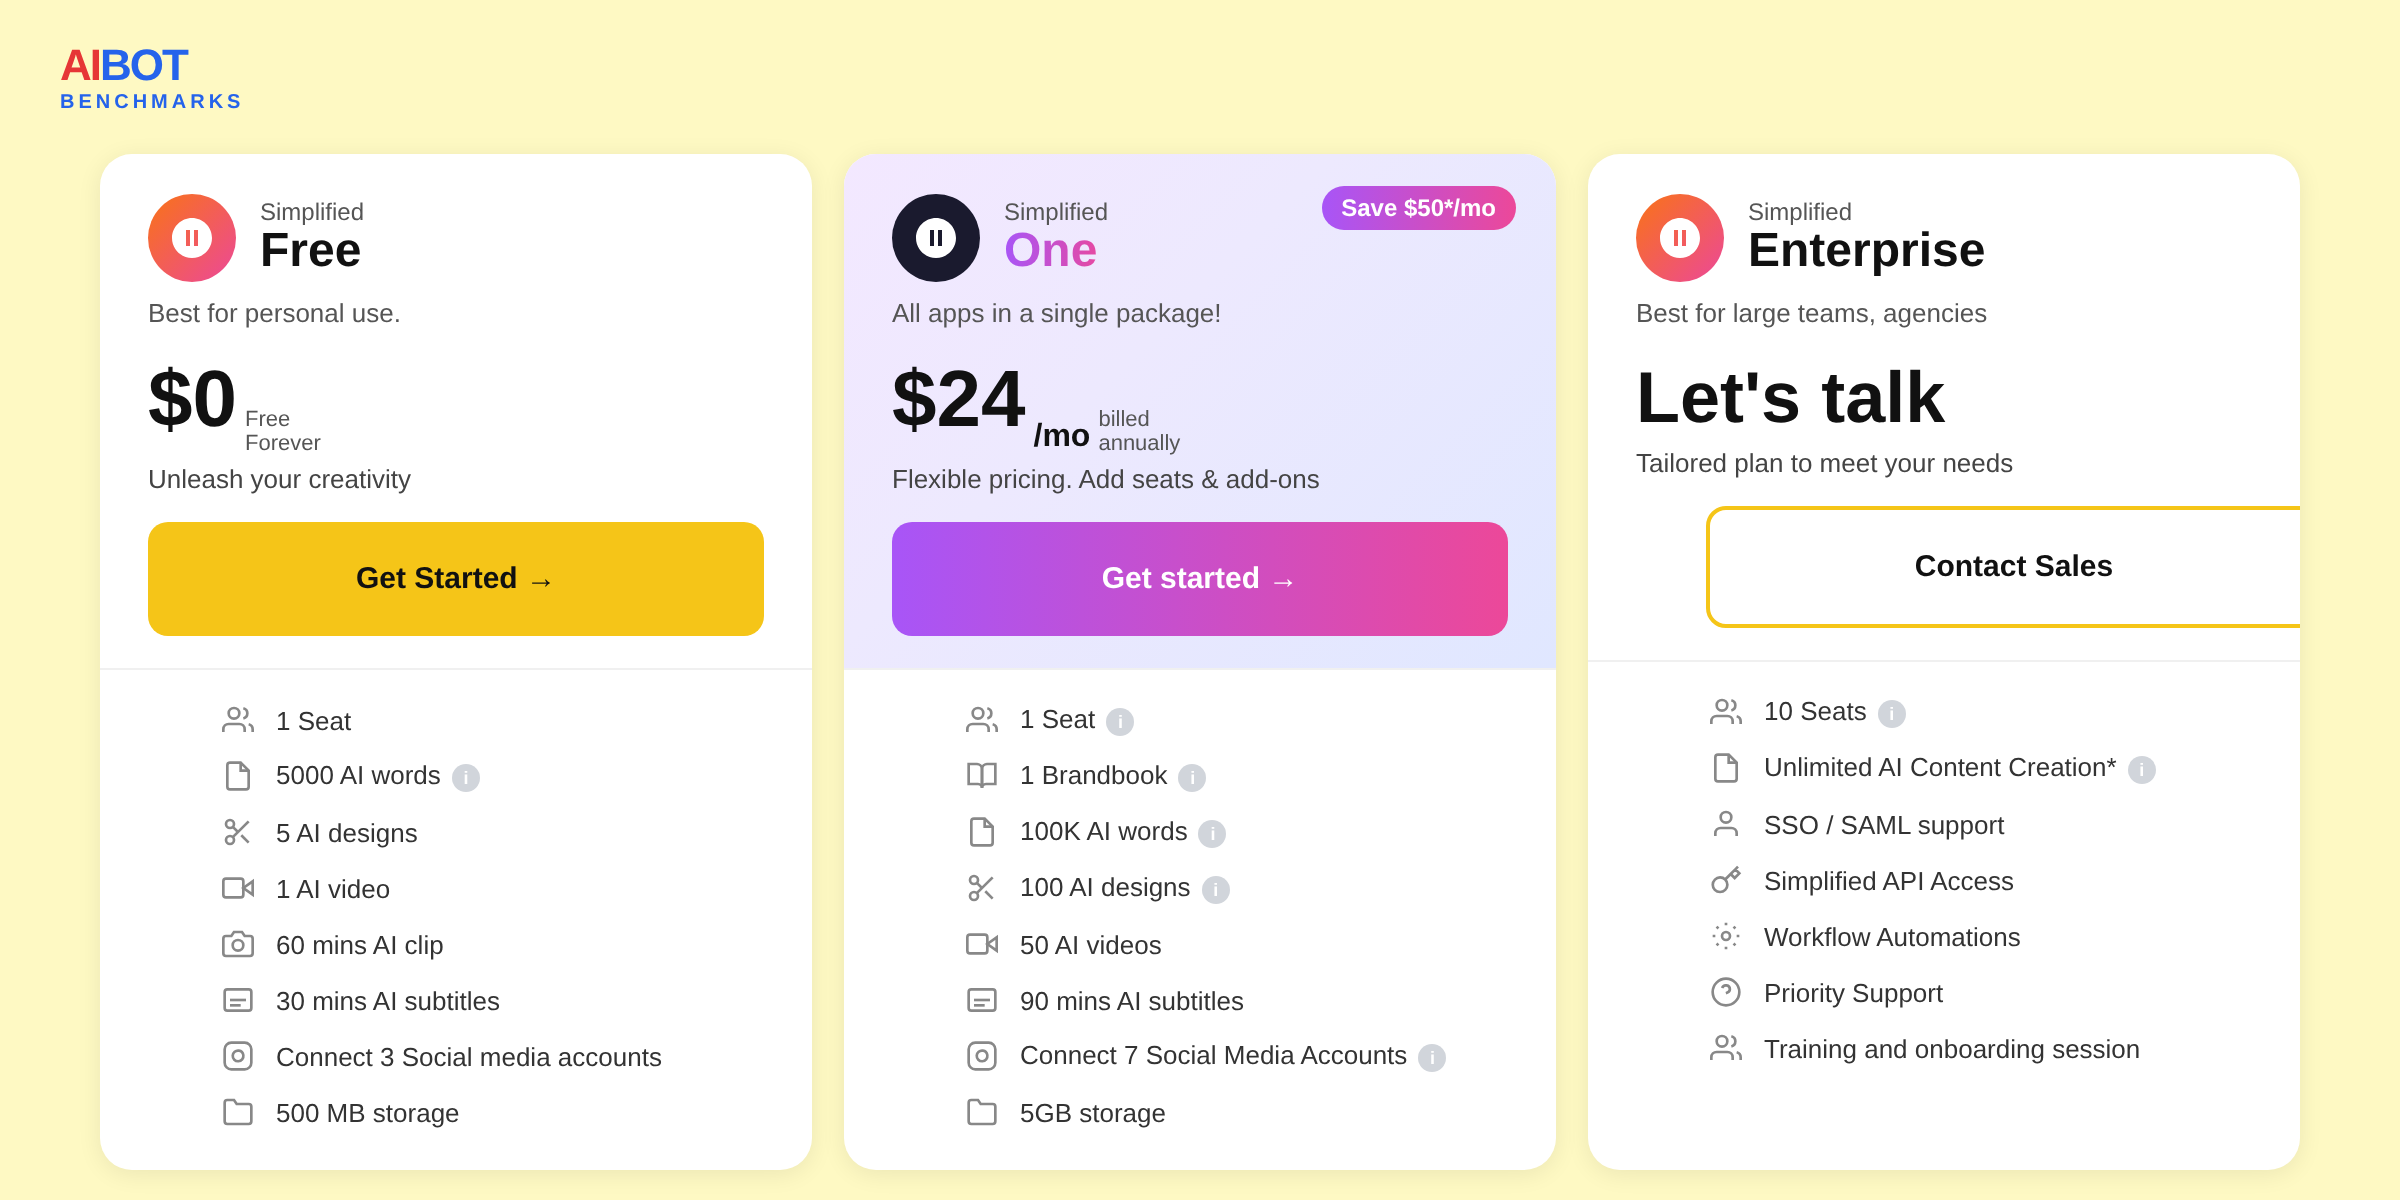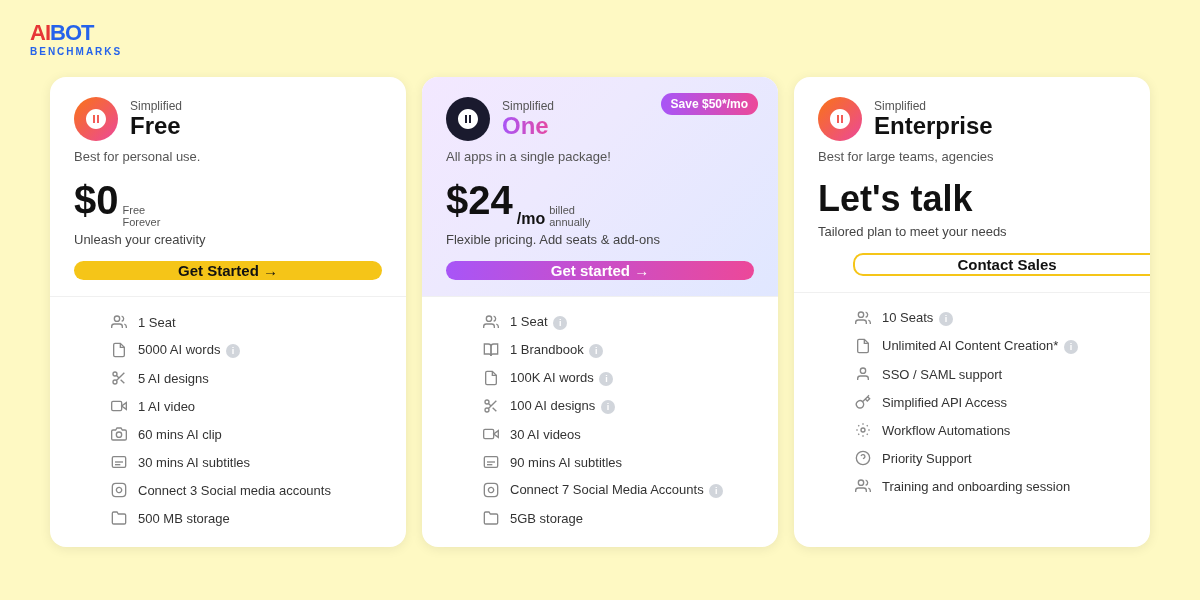--- a/index.html
+++ b/index.html
@@ -127,21 +127,21 @@
       font-size: 11px;
       color: #555;
     }
     .price-desc {
       font-size: 13px;
       color: #444;
       margin-bottom: 14px;
     }
     .btn {
       width: 100%;
-      padding: 1px;
+      padding: 20px;
       border-radius: 10px;
       border: none;
       font-size: 15px;
       font-weight: 700;
       cursor: pointer;
       display: flex;
       align-items: center;
       justify-content: center;
       gap: 6px;
     }
@@ -406,21 +406,21 @@
           </span>
           <span>100 AI designs <span class="info-icon">i</span></span>
         </li>
         <li class="feature-item">
           <span class="feature-icon">
             <svg width="16" height="16" viewBox="0 0 24 24" fill="none" stroke="#888" stroke-width="2">
                 <polygon points="23 7 16 12 23 17 23 7"></polygon>
                 <rect x="1" y="5" width="15" height="14" rx="2" ry="2"></rect>
               </svg>
           </span>
-          <span>30 AI videos</span>
+          <span>50 AI videos</span>
         </li>
         <li class="feature-item">
           <span class="feature-icon">
             <svg width="16" height="16" viewBox="0 0 24 24" fill="none" stroke="#888" stroke-width="2">
                 <rect x="2" y="4" width="20" height="16" rx="2"></rect>
                 <line x1="6" y1="12" x2="18" y2="12"></line>
                 <line x1="6" y1="16" x2="14" y2="16"></line>
               </svg>
           </span>
           <span>90 mins AI subtitles</span>

